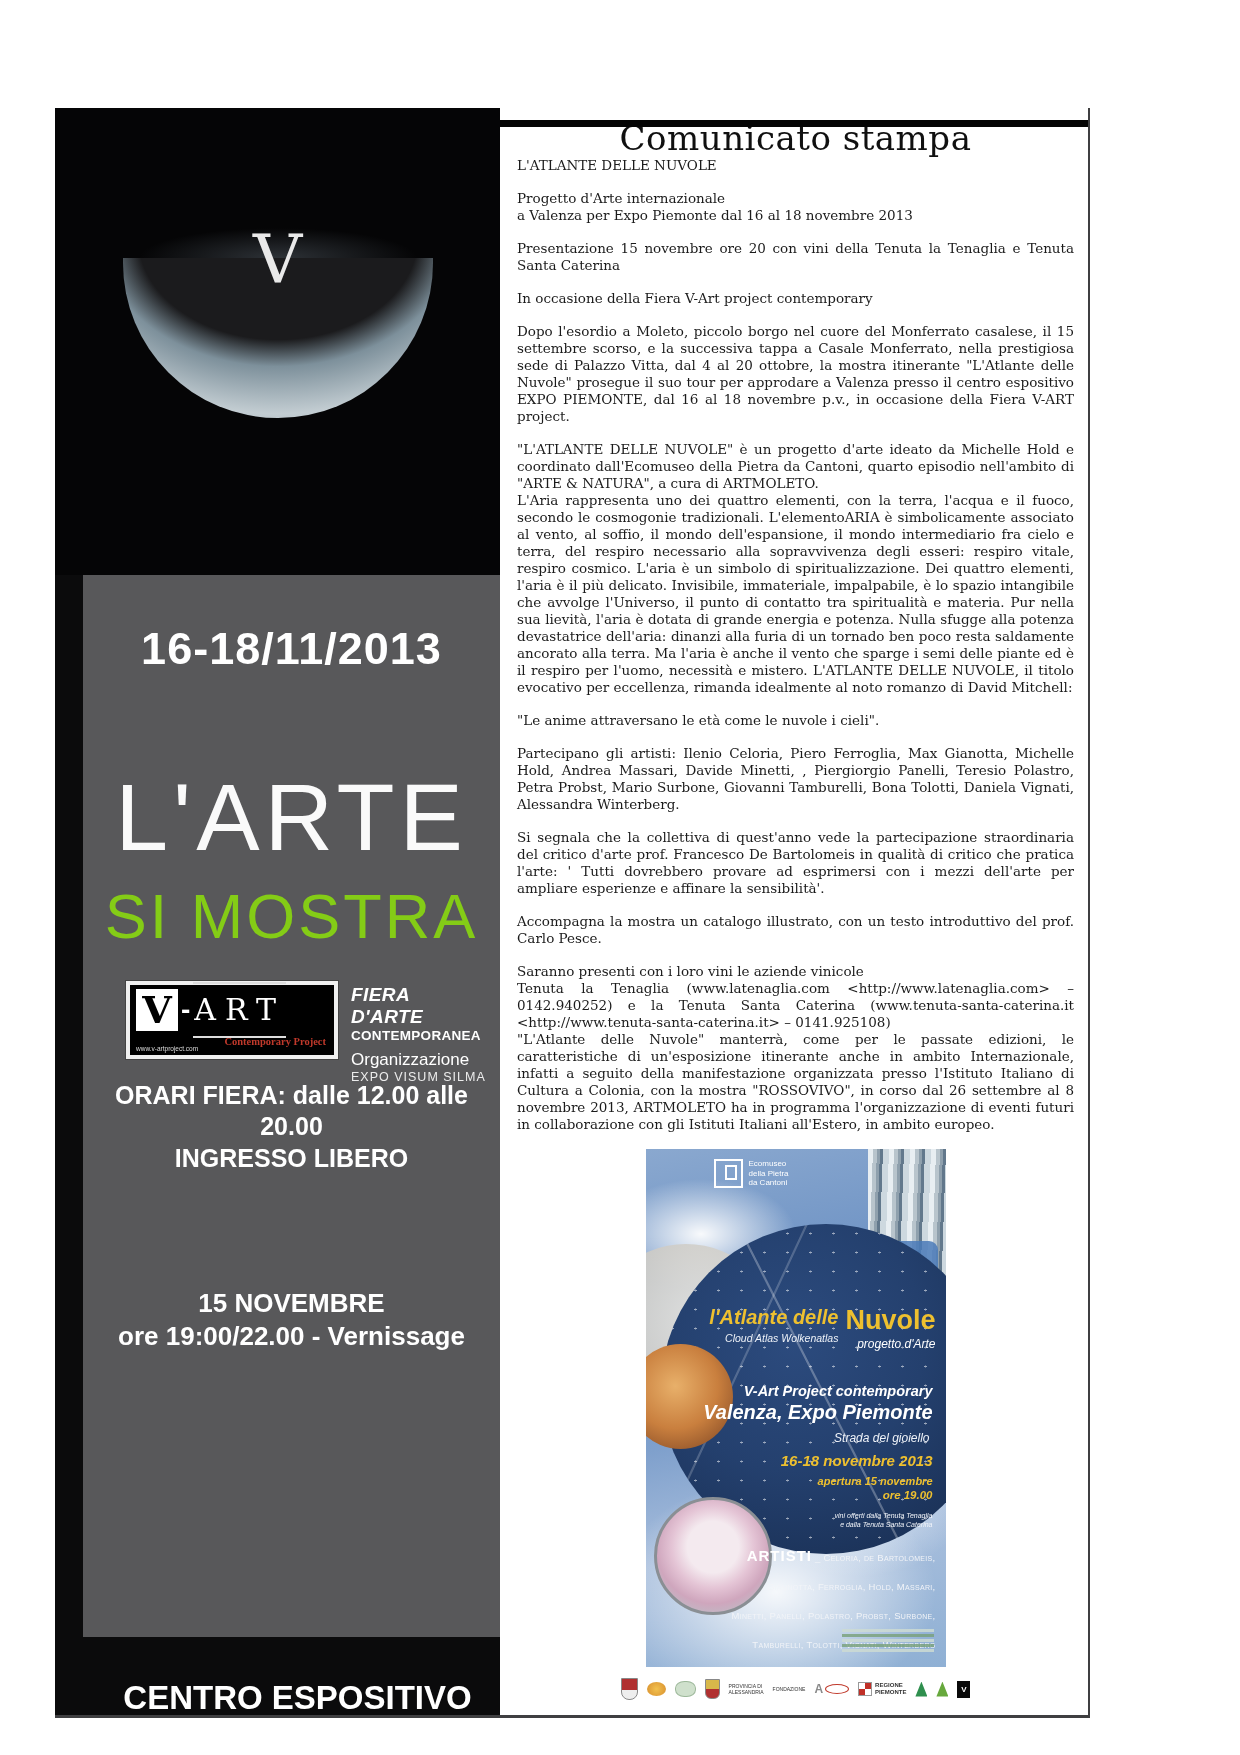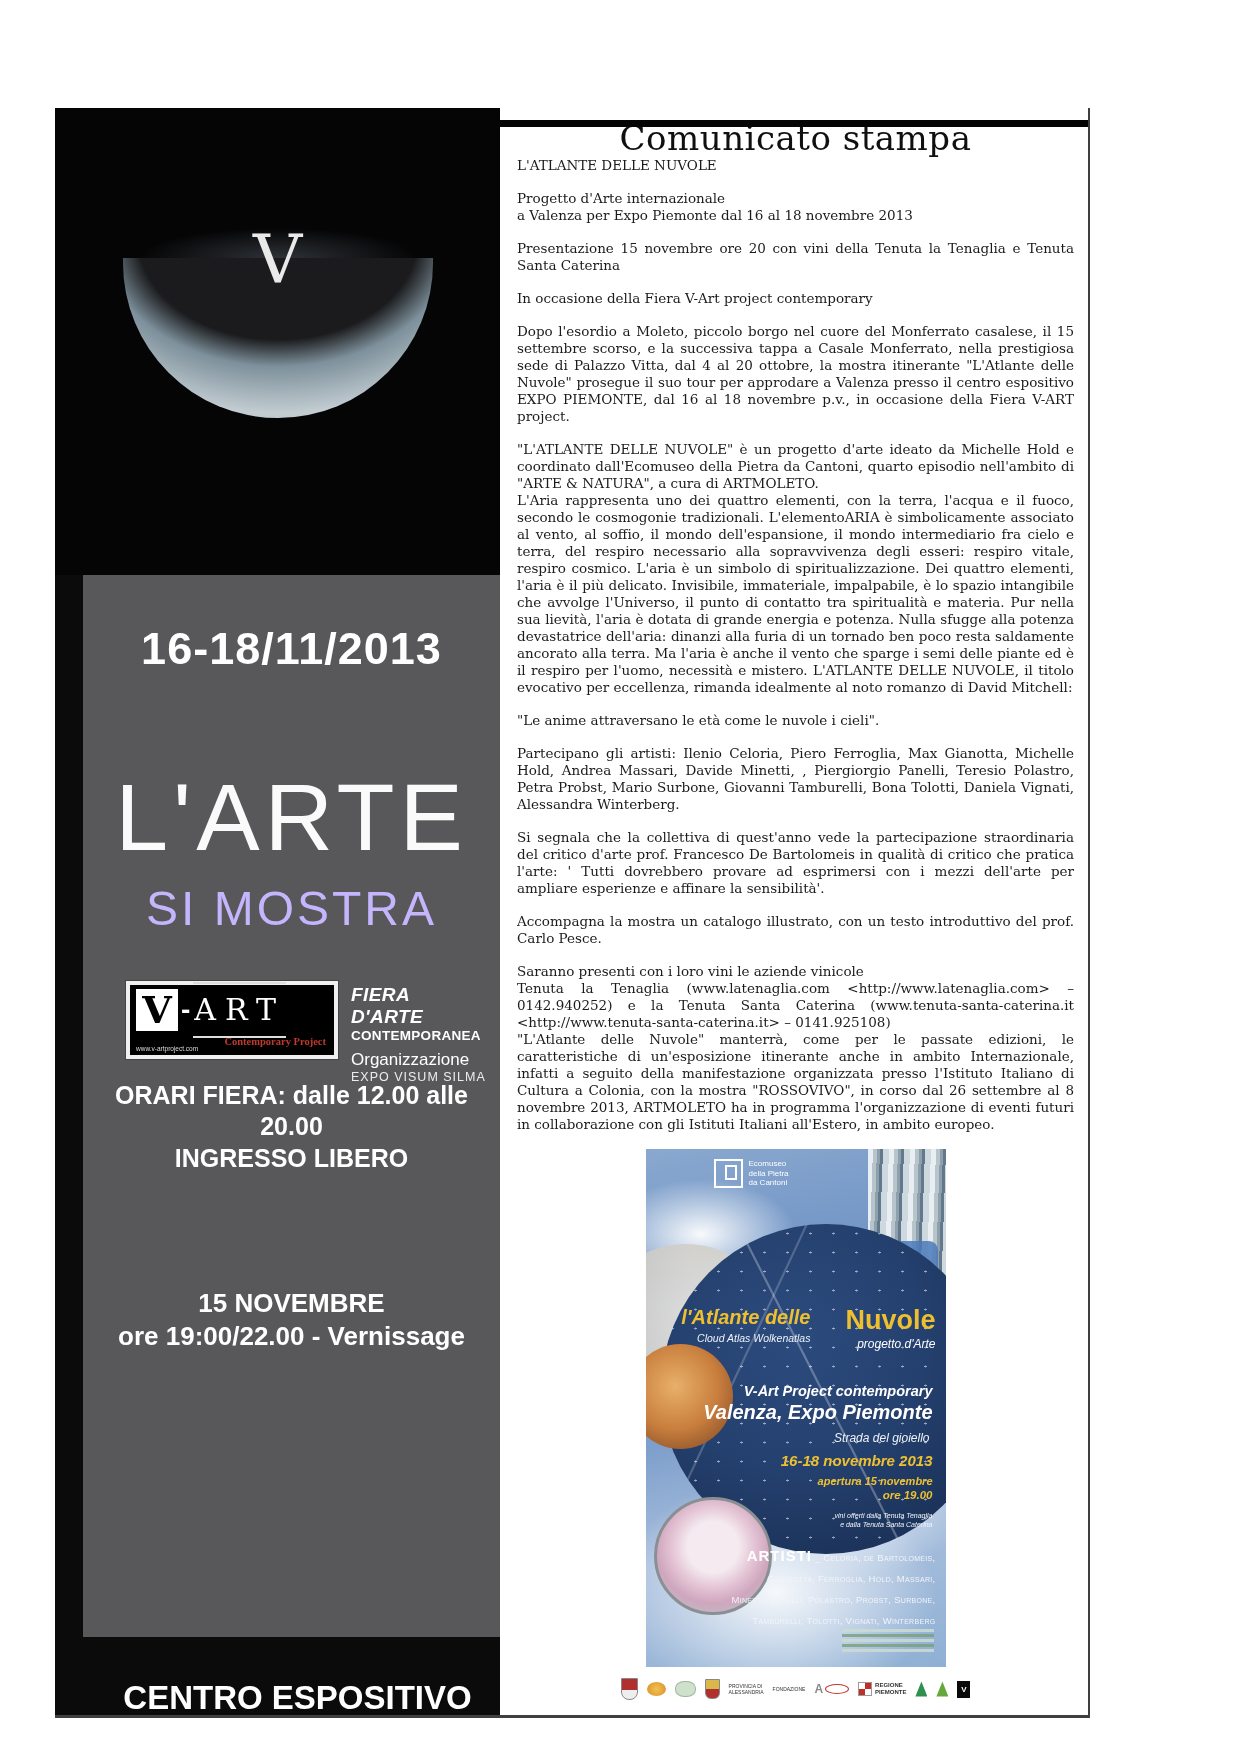--- a/index.html
+++ b/index.html
@@ -19,21 +19,21 @@
         border-radius:0 0 170px 170px;z-index:2;
         background:radial-gradient(ellipse 150% 210% at 50% -12%,
           #1b1b1d 0%,#1b1b1d 30%,#7d909b 38%,#c3cdd2 52%,#9aa9b1 66%,#5d6d76 82%,#20262b 96%);}
   .side-mid{height:1062px;position:relative;background:#58585a;margin-left:28px;
             font-family:"Liberation Sans",sans-serif;color:#ffffff;}
   .dates{position:absolute;top:48px;width:100%;text-align:center;font-weight:bold;
          font-size:45px;letter-spacing:1px;}
   .arte{position:absolute;top:195px;width:100%;text-align:center;font-weight:300;
         font-size:95px;letter-spacing:5px;line-height:1;color:#fafafa;}
   .mostra{position:absolute;top:310px;width:100%;text-align:center;font-weight:300;
-          font-size:48px;letter-spacing:3px;line-height:1;color:#c4b5fd;}
+          font-size:63px;letter-spacing:3px;line-height:1;color:#84cc16;}
   .vart-row{position:absolute;top:406px;left:43px;right:14px;display:flex;gap:13px;}
   .vart-logo{width:212px;height:78px;background:#000;border:4px solid #f0f0f0;outline:1px solid #444;
              position:relative;box-sizing:border-box;flex:0 0 auto;}
   .vart-line{display:flex;align-items:center;height:44px;padding:3px 6px 0 6px;}
   .vart-v{background:#fff;color:#000;width:42px;height:42px;font-family:"DejaVu Serif",serif;
           font-size:38px;text-align:center;line-height:42px;font-weight:bold;}
   .vart-dash{color:#fff;font-size:28px;margin:0 3px;font-weight:bold;}
   .vart-art{color:#fff;font-family:"DejaVu Serif",serif;font-size:30px;letter-spacing:9px;
             border-top:2px solid #ddd;border-bottom:2px solid #ddd;line-height:38px;padding:7px 1px;}
   .vart-sub{color:#c0392b;font-family:Liberation Serif, serif;font-size:10.5px;font-weight:bold;
@@ -92,37 +92,37 @@
   .rock-circle{position:absolute;left:-18px;top:195px;width:105px;height:105px;border-radius:50%;
        background:radial-gradient(circle at 45% 40%,#e8b06a,#c97f3e 50%,#8a4f28 88%);}
   .pink-circle{position:absolute;left:8px;bottom:52px;width:118px;height:118px;border-radius:50%;
        border:3px solid #8a8f94;box-sizing:border-box;
        background:radial-gradient(circle at 50% 42%,#f4eaef 0 30%,#e4c4d5 48%,#cfa6bd 66%,#b9c2c8 88%);}
   .eco{position:absolute;left:68px;top:10px;display:flex;gap:6px;align-items:center;color:#fff;z-index:5;}
   .eco-mark{width:25px;height:25px;border:2px solid #fff;position:relative;flex:0 0 auto;}
   .eco-mark::after{content:"";position:absolute;right:4px;top:4px;width:8px;height:11px;border:2px solid #fff;}
   .eco-text{font-size:8px;line-height:1.18;white-space:pre-line;text-align:left;}
   .p-titles{position:absolute;top:158px;right:10px;display:flex;gap:7px;z-index:5;align-items:flex-start;}
-  .t-col{text-align:right;margin-left:28px;}
+  .t-col{text-align:right;}
   .t-main{color:#eec02f;font-style:italic;font-weight:bold;font-size:20px;line-height:1.05;}
   .t-sub{color:#eef2f8;font-style:italic;font-size:10.5px;margin-top:2px;}
   .t-nuvole{color:#eec02f;font-weight:bold;font-size:27px;line-height:1;}
   .t-tag{color:#ffffff;font-style:italic;font-size:12px;margin-top:2px;}
   .ovl{position:absolute;right:13px;z-index:5;text-align:right;}
   .p-ev1{top:234px;color:#fff;font-style:italic;font-weight:bold;font-size:14.5px;}
   .p-ev2{top:255px;color:#fff;font-style:italic;font-weight:bold;font-size:20px;}
   .p-ev3{top:281px;right:16px;color:#eef2f8;font-style:italic;font-size:12px;}
   .p-d1{top:303px;color:#eec02f;font-style:italic;font-weight:bold;font-size:15px;}
   .p-d2{top:324px;color:#eec02f;font-style:italic;font-weight:bold;font-size:11px;}
   .p-d3{top:338px;color:#eec02f;font-style:italic;font-weight:bold;font-size:11.5px;}
   .p-wine{top:362px;color:#f2f5fa;font-style:italic;font-size:7px;line-height:1.35;white-space:pre-line;}
   .p-artists{top:398px;right:10px;width:228px;color:#f2f4f8;}
   .artists-l1{font-size:9.5px;font-variant:small-caps;letter-spacing:.3px;}
   .artists-label{font-size:15px;font-weight:bold;letter-spacing:1px;color:#ffffff;font-variant:normal;}
-  .artists-ln{font-size:9.5px;font-variant:small-caps;margin-top:4px;letter-spacing:.3px;}
+  .artists-ln{font-size:9.5px;font-variant:small-caps;margin-top:12px;letter-spacing:.3px;}
   .p-contact{top:478px;right:12px;width:92px;}
   .p-contact .bar{height:3px;margin:2px 0;background:rgba(205,218,210,.85);}
   .p-contact .bar.g{background:rgba(120,160,120,.8);}
 
   
   .logo-strip{display:flex;gap:9px;align-items:center;justify-content:center;margin-top:8px;height:28px;
               font-family:"Liberation Sans",sans-serif;}
   .lg{flex:0 0 auto;}
   .lg-crest1{width:15px;height:20px;border-radius:0 0 8px 8px;border:1px solid #888;
              background:linear-gradient(180deg,#b03030 0 55%,#eee 55%);}

